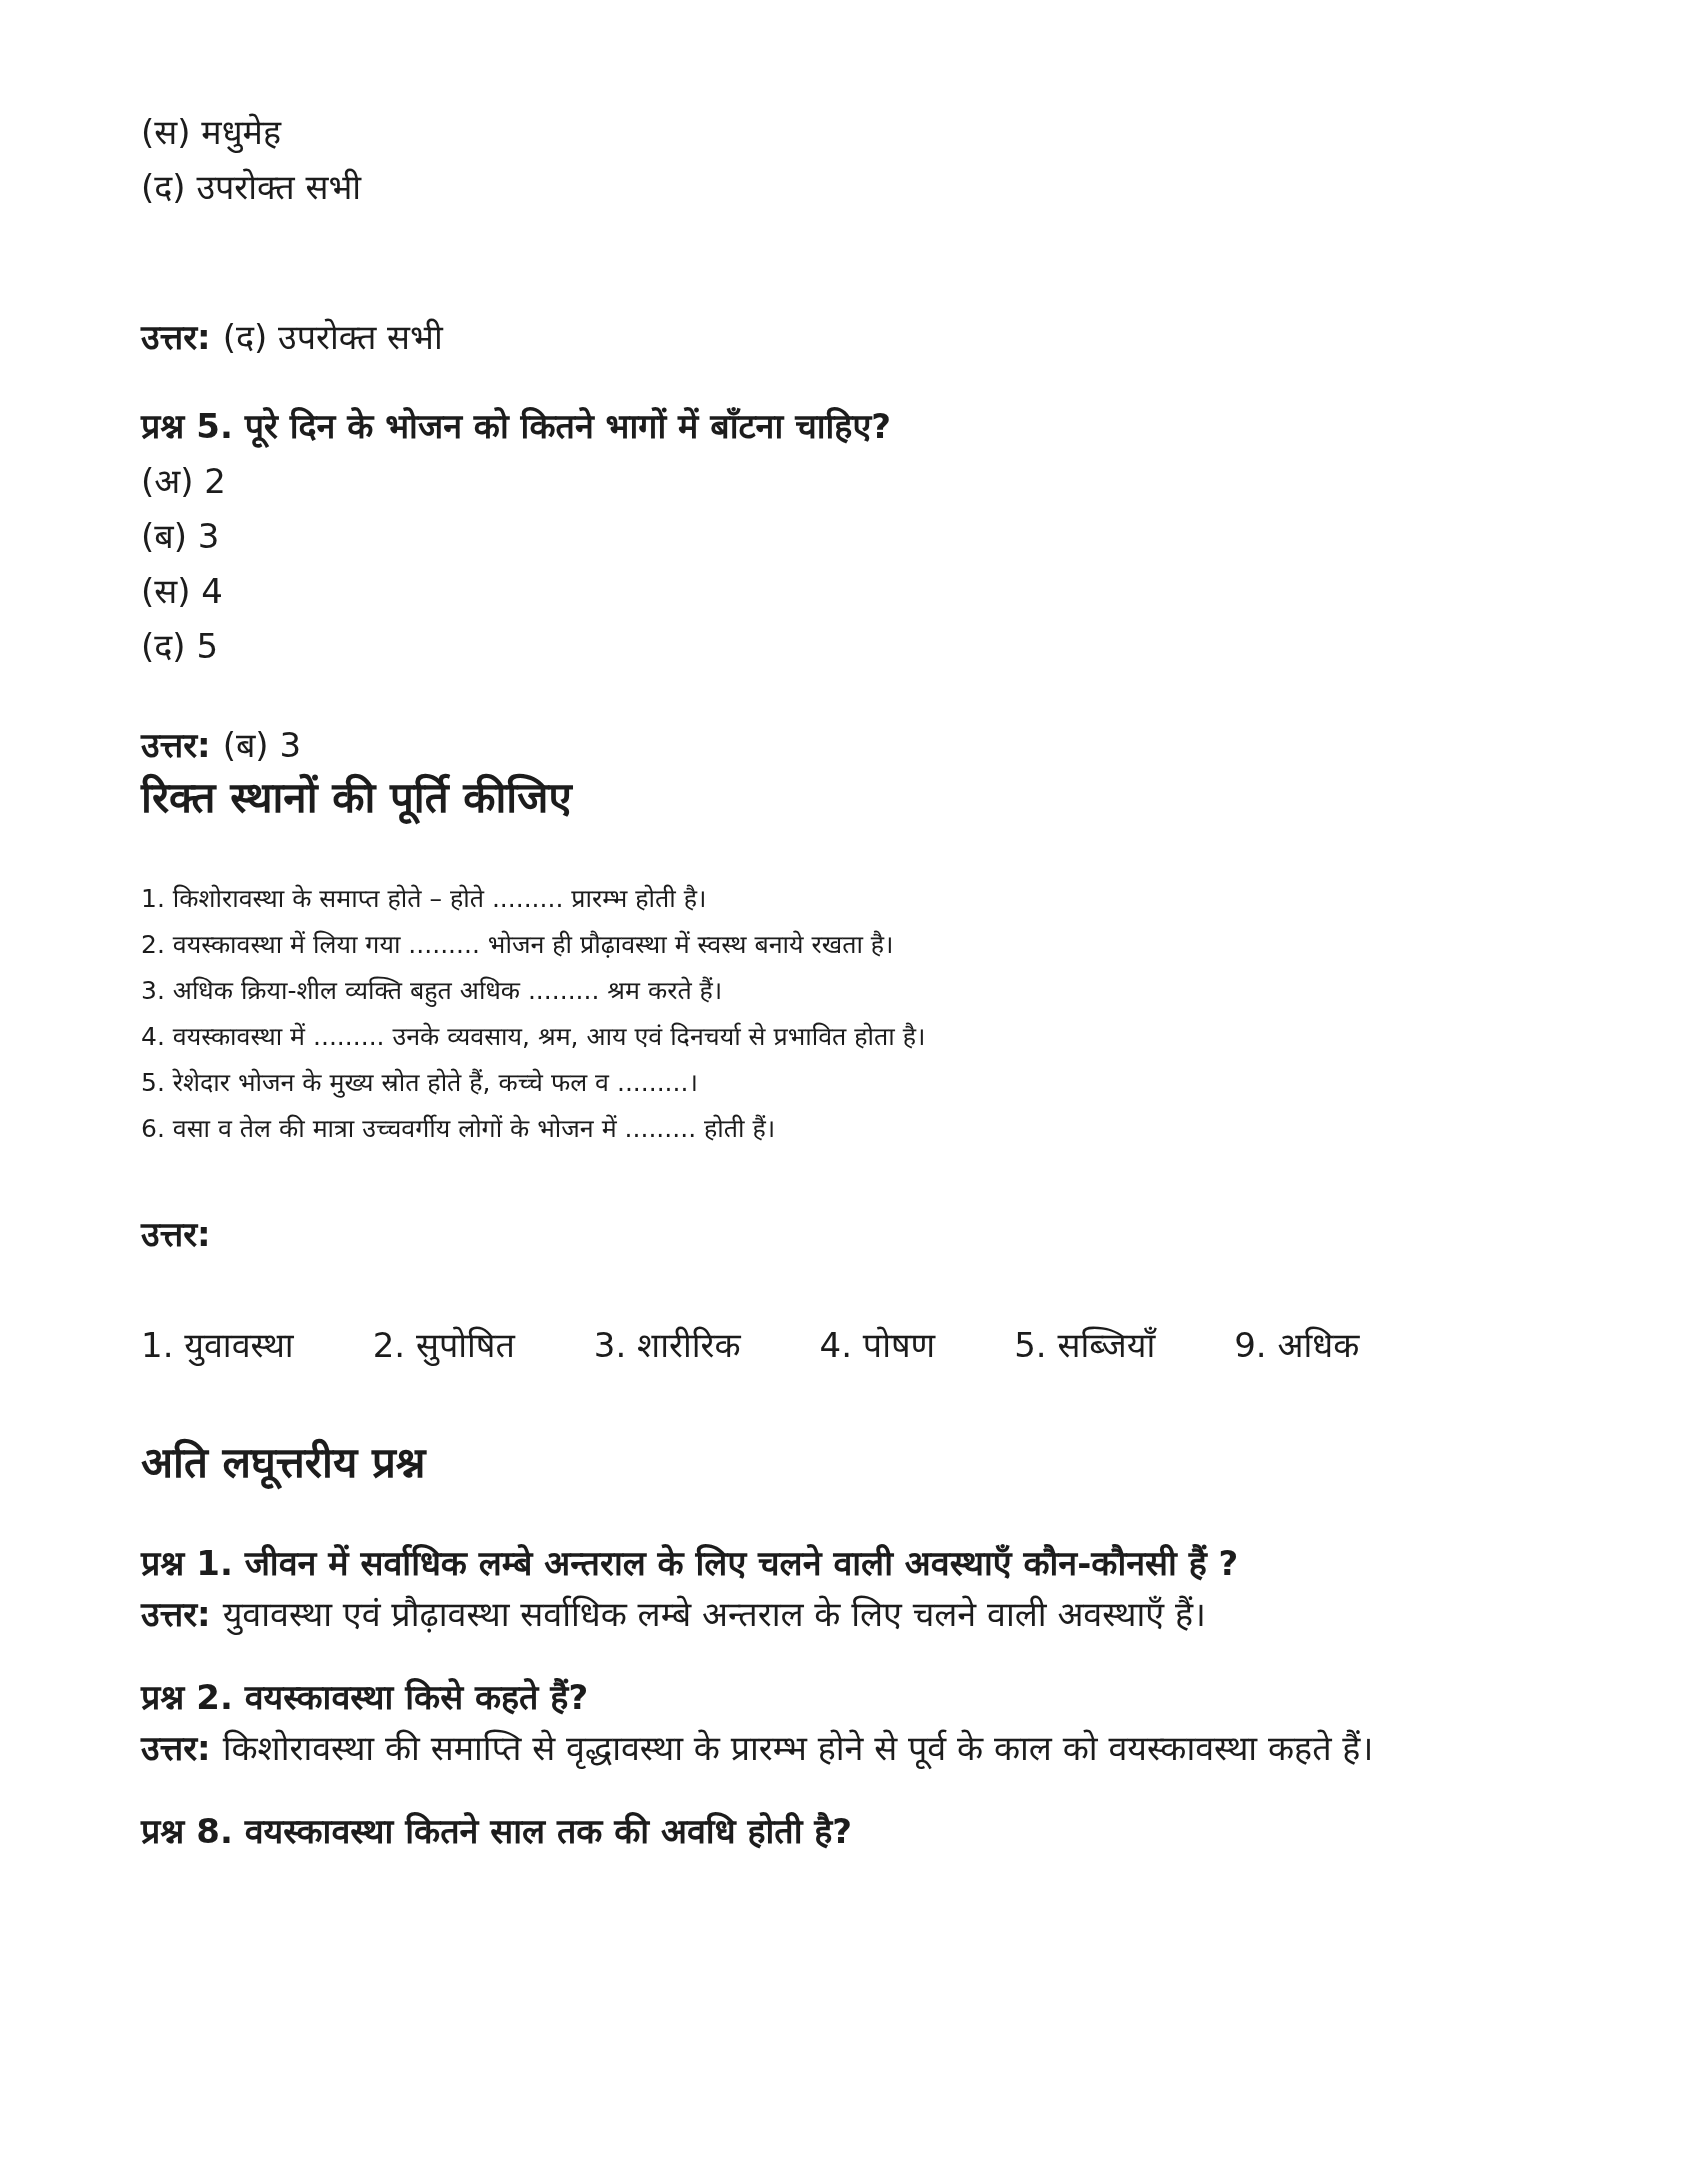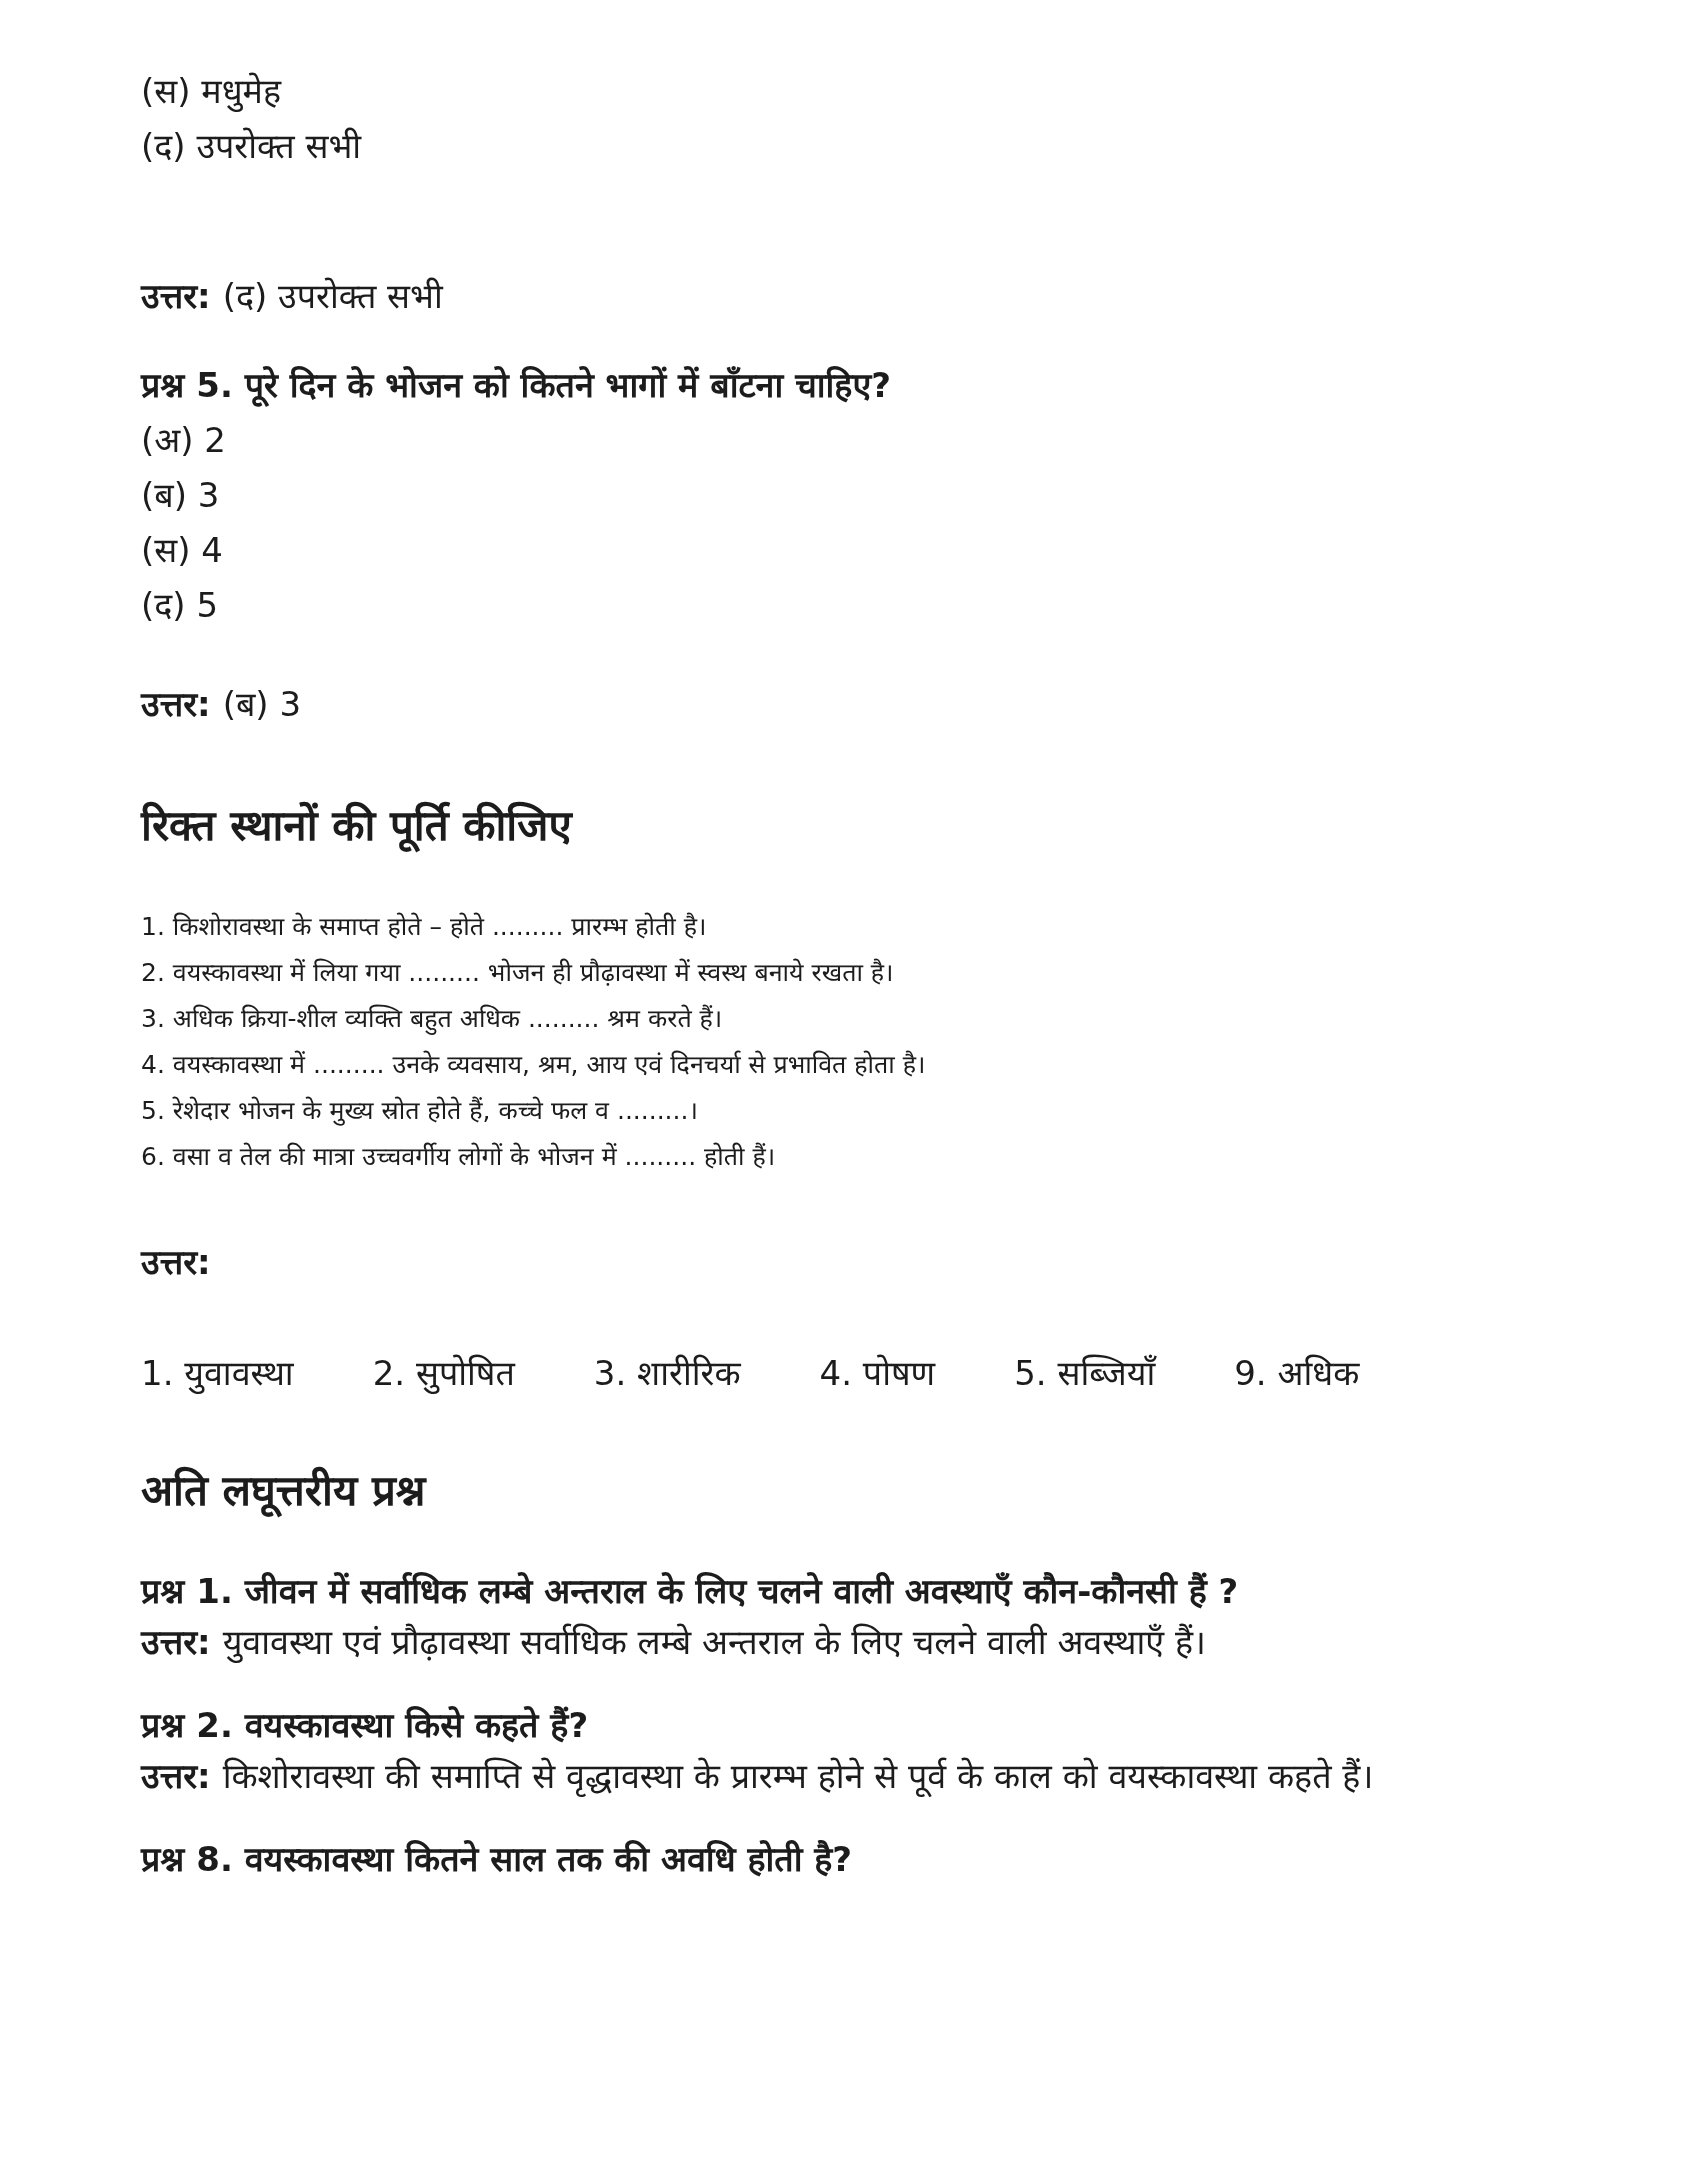--- a/index.html
+++ b/index.html
@@ -11,40 +11,39 @@
     width: 1683px;
     height: 2178px;
     font-family: "DejaVu Sans", sans-serif;
     color: #1c1c1c;
     overflow: hidden;
   }
   .page {
     box-sizing: border-box;
     width: 1683px;
     height: 2178px;
-    padding: 64px 119px 0 141px;
+    padding: 105px 119px 0 141px;
   }
   .line {
     font-size: 34px;
     line-height: 55px;
     white-space: nowrap;
   }
   .bold { font-weight: bold; }
   .answer-label {
     font-weight: bold;
     margin-right: 12px;
   }
   .mt-ans4 { margin-top: 95px; }
   .mt-q5 { margin-top: 34px; }
   .mt-ans5 { margin-top: 44px; }
   .section-heading {
     font-size: 42px;
     line-height: 50px;
     font-weight: bold;
-    margin-top: 69px;
     white-space: nowrap;
   }
   .fill-list { margin-top: 53px; }
   .fill-item {
     font-size: 25px;
     line-height: 46px;
     white-space: nowrap;
   }
   .mt-fill-ans-label { margin-top: 55px; }
   .fill-answers-row {

